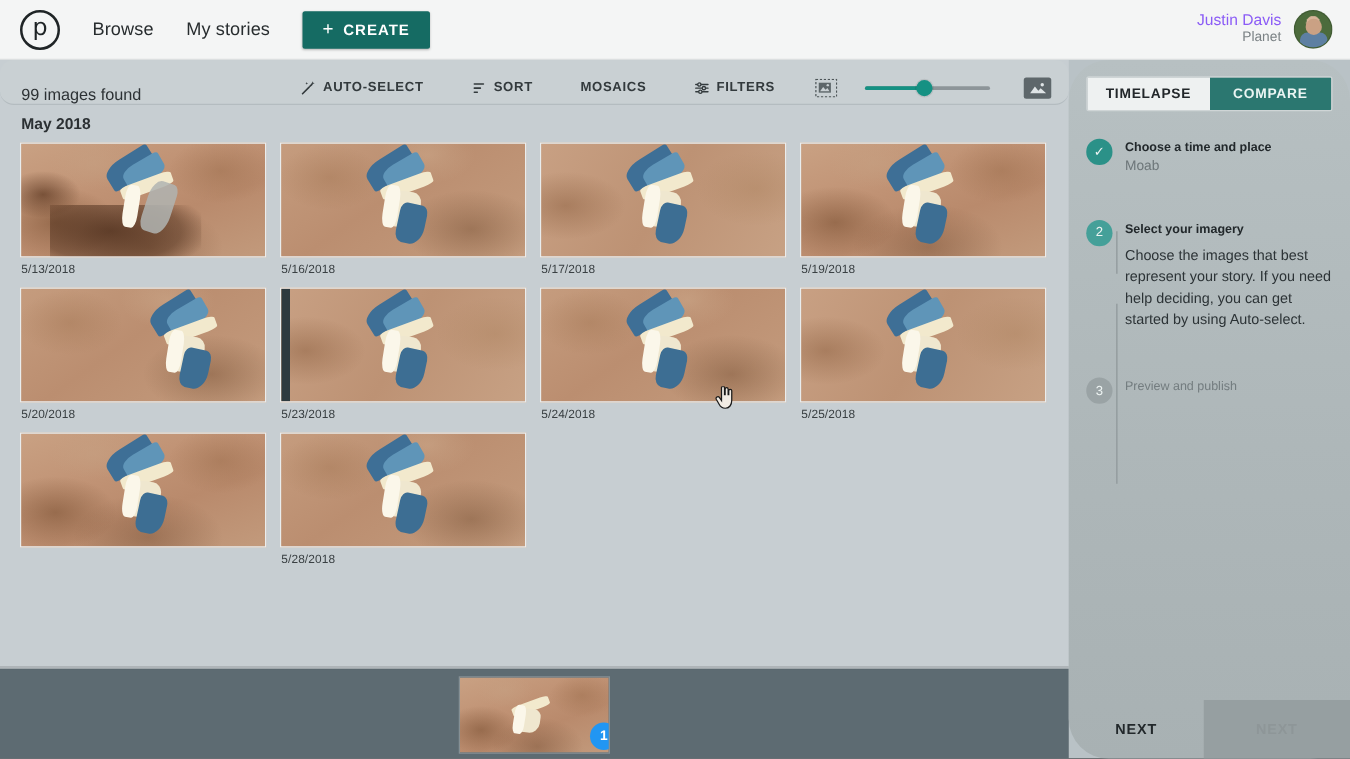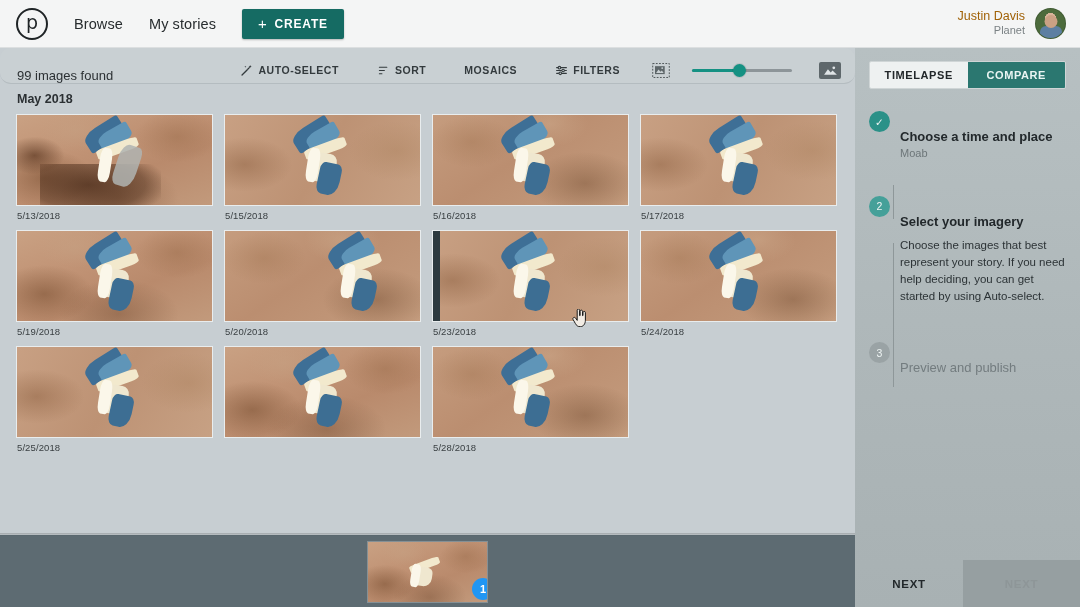--- a/index.html
+++ b/index.html
@@ -53,21 +53,21 @@
     box-shadow: 0 1px 2px rgba(0,0,0,.25);
   }
   .create-plus { font-size: 15px; font-weight: 400; line-height: 1; }
 
   .user-block {
     margin-left: auto; margin-right: 14px;
     display: flex; align-items: center; gap: 10px;
     cursor: pointer;
   }
   .user-text { text-align: right; line-height: 1.25; }
-  .user-name { font-size: 12.5px; color: #a16207; font-weight: 400; }
+  .user-name { font-size: 12.5px; color: #8b5cf6; font-weight: 400; }
   .user-org  { font-size: 11px; color: #7b8285; }
   .avatar {
     width: 31px; height: 31px; border-radius: 50%;
     background: radial-gradient(circle at 50% 32%, #d8b49a 0 22%, #4c6b3c 23% 100%);
     position: relative; overflow: hidden;
     border: 1px solid rgba(0,0,0,.15);
   }
   .avatar::after {
     content: ""; position: absolute; left: 50%; bottom: 0;
     transform: translateX(-50%);
@@ -236,20 +236,21 @@
     display: flex; align-items: center; justify-content: center;
     z-index: 6;
   }
 
   
   .sidebar {
     position: absolute; left: 855px; top: 48px;
     width: 225px; height: 559px;
     background: linear-gradient(180deg, #b7c0c2 0%, #aeb7b9 55%, #a8b1b3 100%);
     z-index: 35;
+    border-radius: 32px;
   }
   .tabs {
     margin: 13px 14px 0 14px;
     height: 28px;
     display: flex;
     border: 1px solid #cfd5d6;
     border-radius: 2px;
     overflow: hidden;
   }
   .tab {
@@ -266,21 +267,21 @@
     width: 21px; height: 21px; border-radius: 50%;
     flex: 0 0 21px;
     display: flex; align-items: center; justify-content: center;
     font-size: 10.5px; color: #eef4f3;
     margin-right: 10px;
   }
   .m-done   { background: #2b9188; }
   .m-active { background: #45a099; }
   .m-todo   { background: #9aa3a5; }
   .step-body { padding-top: 1px; }
-  .step-title { font-size: 13px; font-weight: 700; color: #22282b; line-height: 1.35; margin-top: 16px; }
+  .step-title { font-size: 10px; font-weight: 700; color: #22282b; line-height: 1.35; }
   .step-title.muted { font-weight: 400; color: #737c7f; }
   .step-sub { font-size: 11px; color: #6d7679; margin-top: 1px; }
   .step-desc {
     font-size: 11.5px; color: #2c3336; line-height: 1.48;
     margin: 7px 0 0 0; max-width: 172px;
   }
   .connector {
     position: absolute; left: 38px; width: 1px;
     background: #8e9799;
   }
@@ -426,34 +427,20 @@
               <div class="pond p-blue2"></div>
             <div class="pond p-cream1"></div>
               <div class="pond p-grey"></div>
             <div class="pond p-white"></div>
           </div>
         </div>
         <div class="thumb-date">5/13/2018</div>
       </div>
 
 
-      <div class="cell">
-        <div class="thumb">
-          <div class="terrain var3"></div>
-          <div class="ponds">
-            <div class="pond p-blue1"></div>
-              <div class="pond p-blue2"></div>
-            <div class="pond p-cream1"></div>
-              <div class="pond p-cream2"></div>
-            <div class="pond p-white"></div>
-              <div class="pond p-blue3"></div>
-          </div>
-        </div>
-        <div class="thumb-date">5/15/2018</div>
-      </div>
 
       <div class="cell">
         <div class="thumb">
           <div class="terrain var2"></div>
           <div class="ponds">
             <div class="pond p-blue1"></div>
               <div class="pond p-blue2"></div>
             <div class="pond p-cream1"></div>
               <div class="pond p-cream2"></div>
             <div class="pond p-white"></div>

